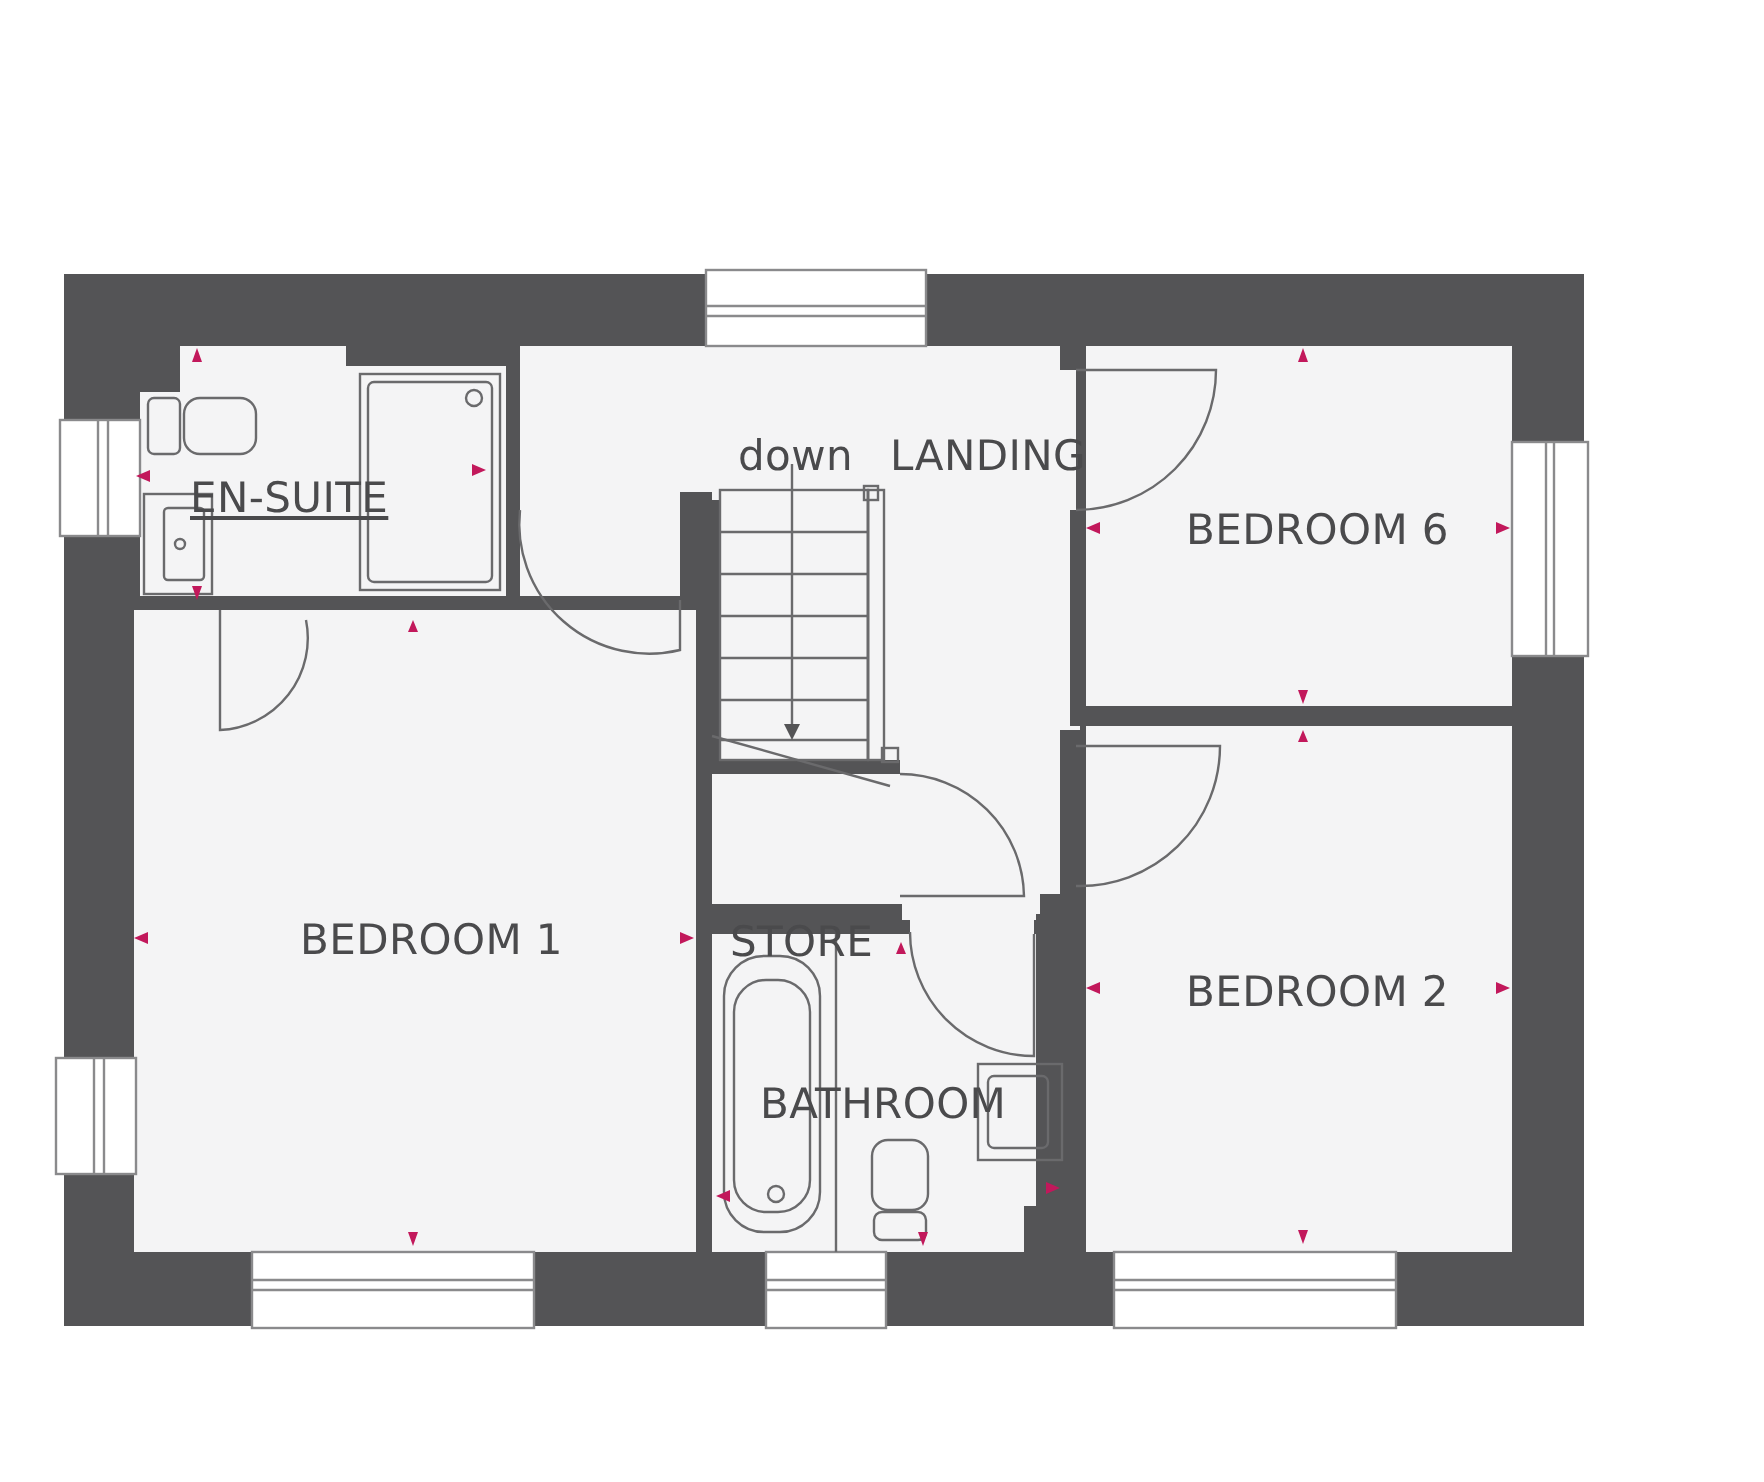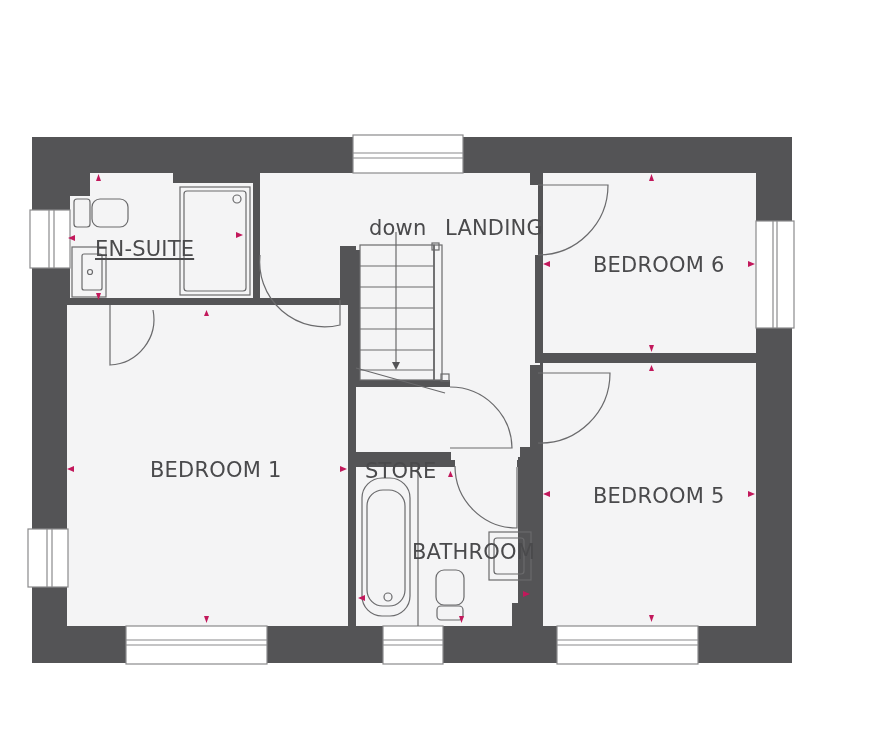--- a/index.html
+++ b/index.html
@@ -182,14 +182,14 @@
     <polygon points="459,616 464,616 461.5,623"></polygon>
   </g>
 </svg>
 
 <div class="room-label" style="left:95px; top:239px;text-decoration:underline;">EN-SUITE</div>
 <div class="room-label" style="left:369px; top:218px;">down</div>
 <div class="room-label" style="left:445px; top:218px;">LANDING</div>
 <div class="room-label" style="left:593px; top:255px;">BEDROOM 6</div>
 <div class="room-label" style="left:150px; top:460px;">BEDROOM 1</div>
 <div class="room-label" style="left:365px; top:416px;margin-top:45px;">STORE</div>
-<div class="room-label" style="left:412px; top:542px;">BATHROOM</div>
-<div class="room-label" style="left:593px; top:486px;">BEDROOM 5</div>
+<div class="room-label" style="left:380px; top:542px;">BATHROOM</div>
+<div class="room-label" style="left:593px; top:486px;">BEDROOM 2</div>
 
 </body></html>

